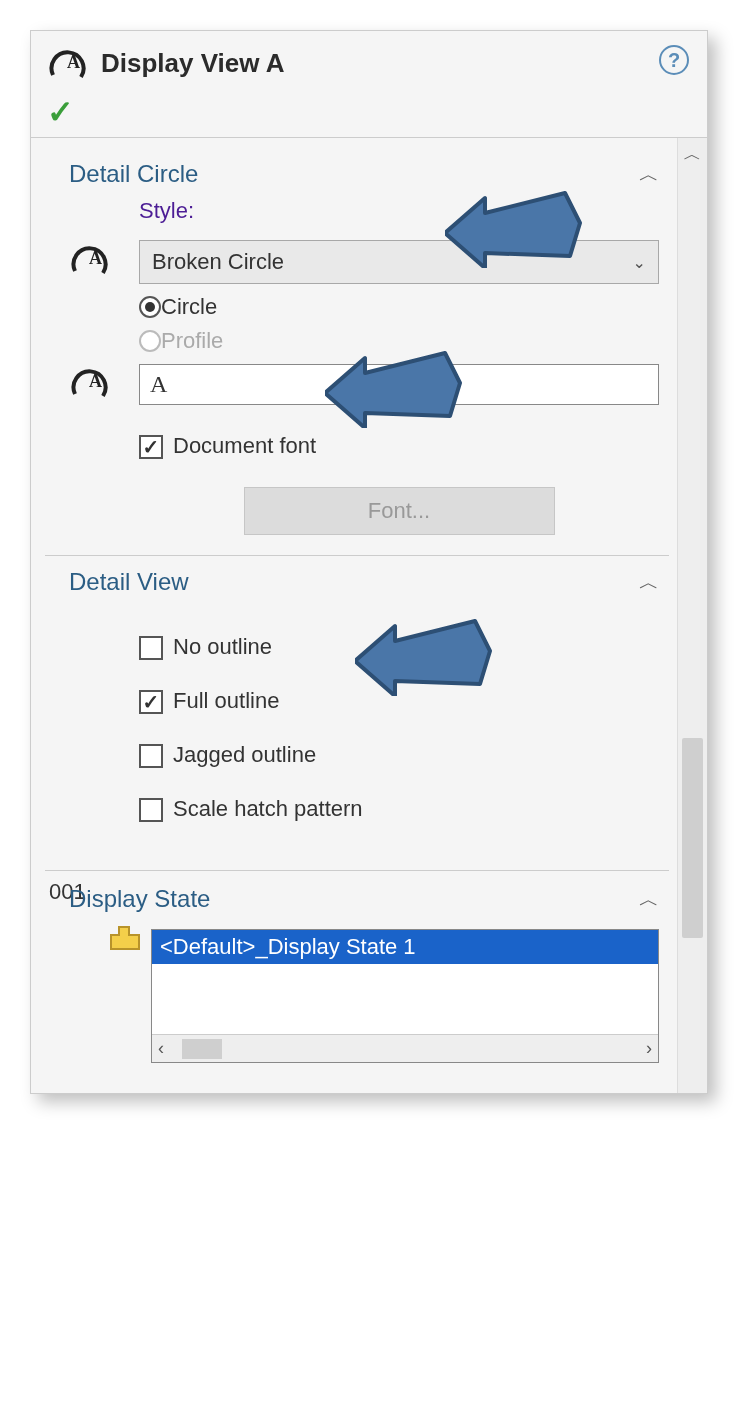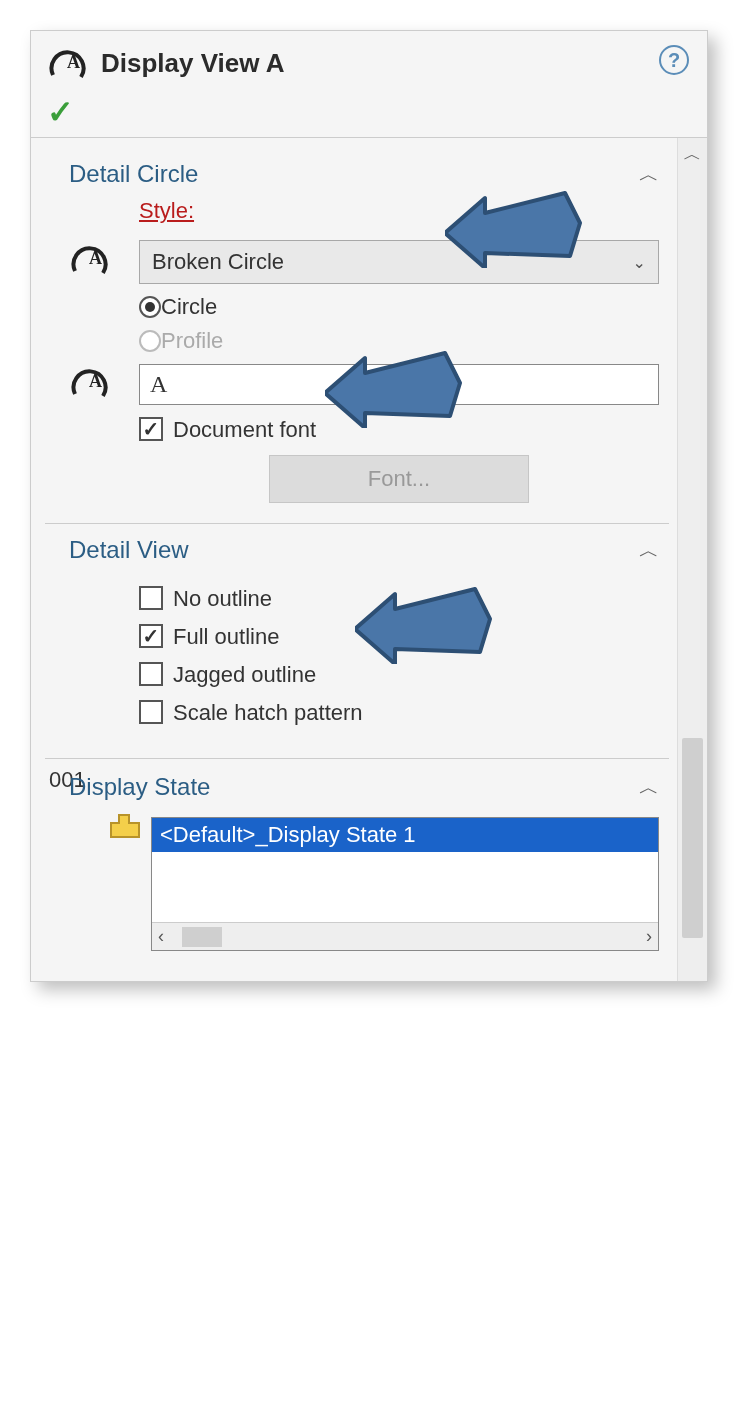--- a/index.html
+++ b/index.html
@@ -84,21 +84,21 @@
     justify-content: space-between;
     color: #2b5d84;
     font-weight: 400;
     font-size: 24px;
     padding: 4px 6px;
     margin-left: 14px;
   }
   .sec-caret { color: #666; font-size: 20px; }
   .sec-body { padding: 6px 6px 0 90px; position: relative; }
   .row { display: flex; align-items: center; margin: 10px 0; gap: 10px; position: relative;}
-  .label-style { color: #b91c1c; margin-bottom: 16px; text-decoration: underline; }
+  .label-style { color: #4c1d95; margin-bottom: 16px; }
   .dropdown {
     flex: 1;
     background: #e9e9e9;
     border: 1px solid #a8a8a8;
     padding: 8px 36px 8px 12px;
     position: relative;
     color: #333;
     font-size: 22px;
   }
   .dropdown .dd-caret {
@@ -127,33 +127,33 @@
     transform: translateY(-50%);
   }
   .textbox {
     flex:1;
     background:#fff;
     border:1px solid #888;
     padding:6px 10px;
     font-size:24px;
     font-family: "Times New Roman", serif;
   }
-  .check-row { display:flex; align-items:flex-start; gap:10px; margin:12px 0;}
+  .check-row { display:flex; align-items:flex-end; gap:10px; margin:28px 0;}
   .checkbox {
     width: 24px; height: 24px;
     border: 2px solid #555;
     background:#fff;
     display:flex; align-items:center; justify-content:center;
     font-weight:700; color:#333;
   }
   .checkbox.checked::after { content:"✓"; font-size:20px; line-height:1;}
   .btn-font {
     display:block;
     margin: 10px auto 0 auto;
-    width: 260px;
+    width: 311px;
     padding: 10px 0;
     background:#dcdcdc;
     border:1px solid #c6c6c6;
     color:#999;
     text-align:center;
     font-size:22px;
   }
   .display-list {
     border:1px solid #888;
     background:#fff;

